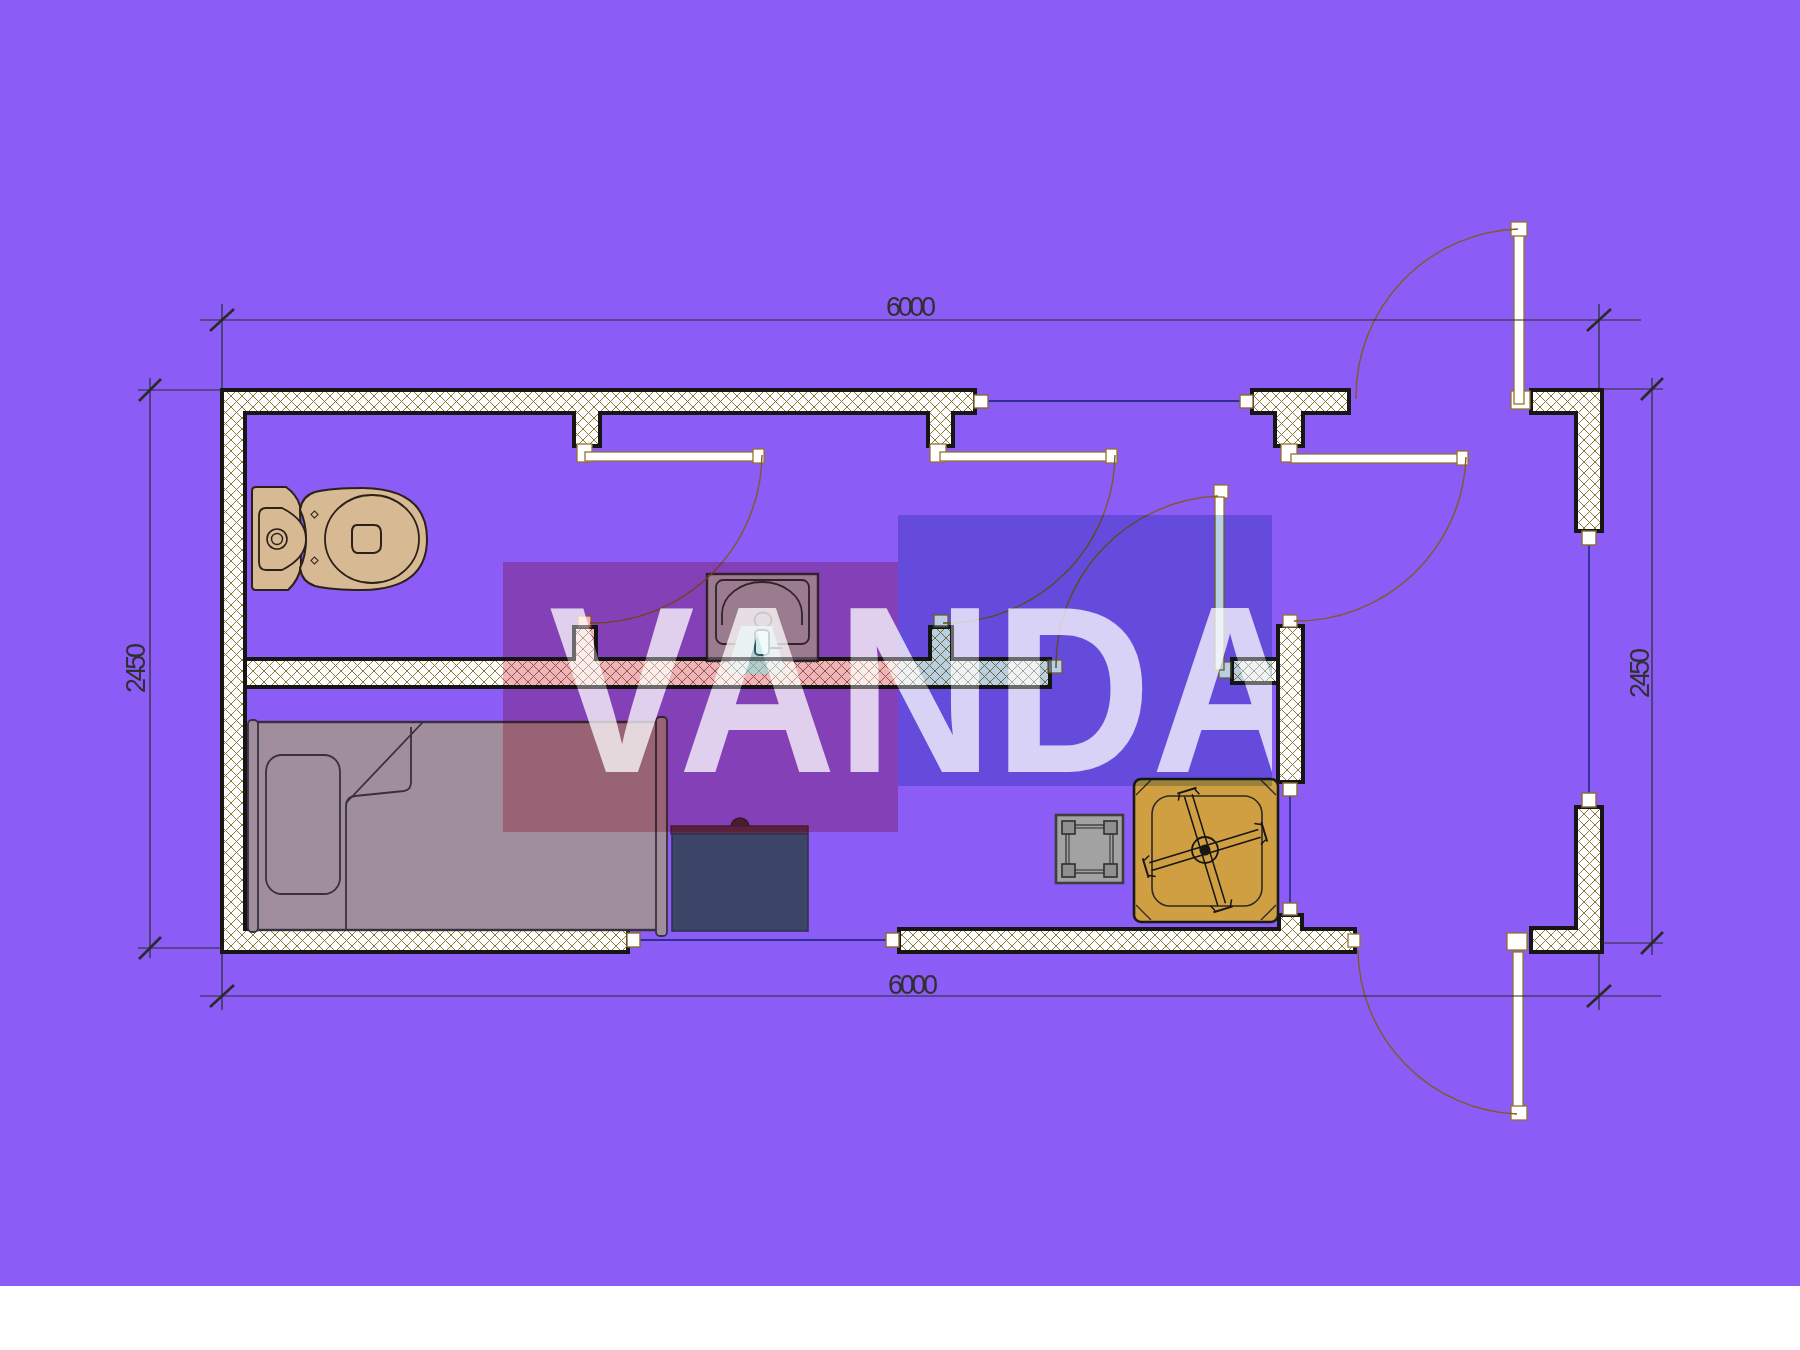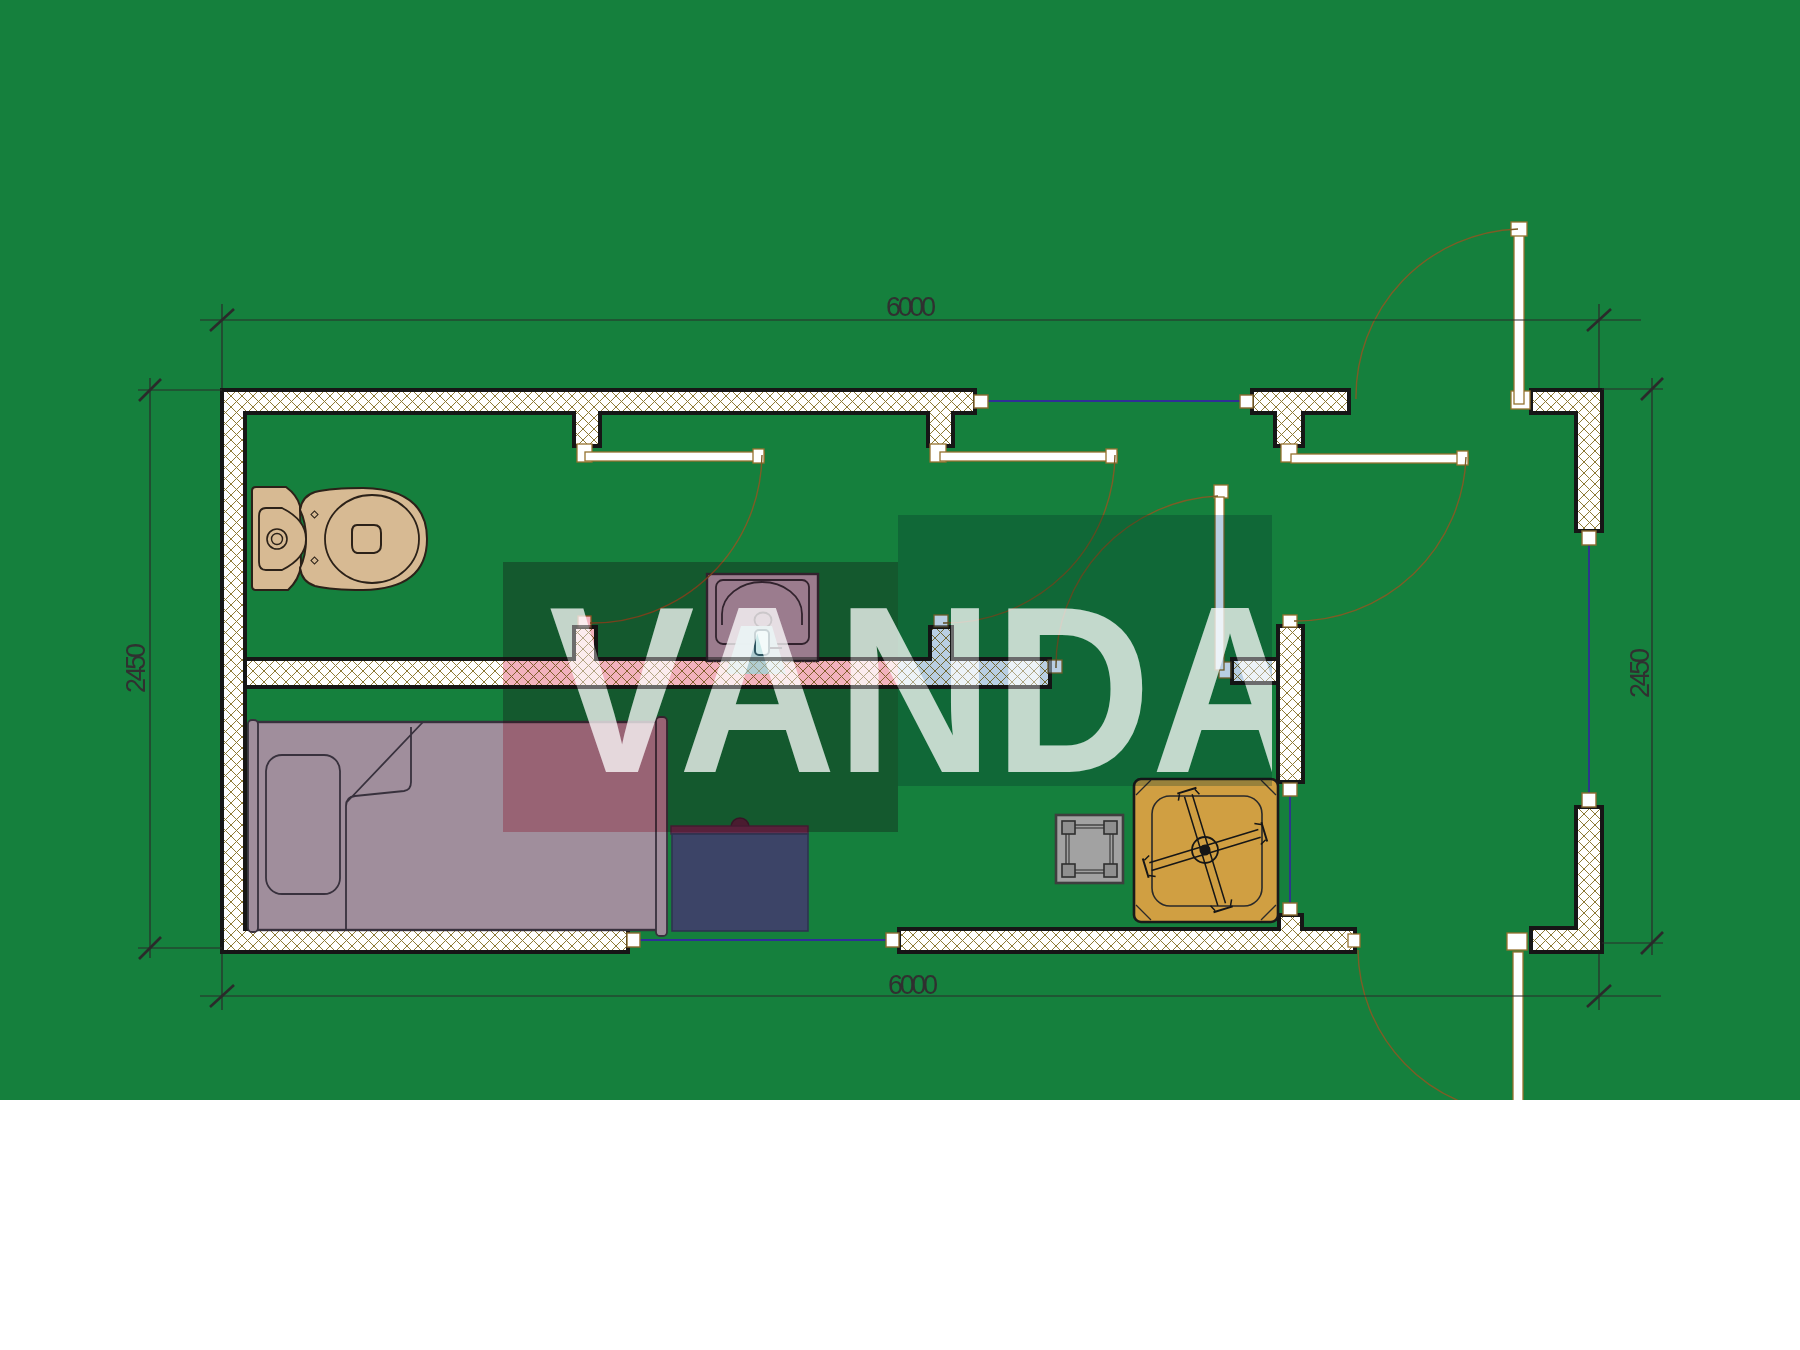--- a/index.html
+++ b/index.html
@@ -1,16 +1,16 @@
 <!DOCTYPE html>
 <html><head>
 <meta charset="utf-8">
 <style>
   html,body{margin:0;padding:0;background:#ffffff;}
-  .page{position:relative;width:1800px;height:1100px;background:#15803d;overflow:hidden;
+  .page{position:relative;width:1800px;height:1286px;background:#8b5cf6;overflow:hidden;
         font-family:"Liberation Sans", sans-serif;}
   svg{position:absolute;left:0;top:0;}
 </style>
 </head>
 <body>
 <div class="page">
 <svg width="1800" height="1350" viewBox="0 0 1800 1350">
 <defs>
   <pattern id="hatch" width="11" height="11" patternUnits="userSpaceOnUse">
     <rect width="11" height="11" fill="#ffffff"></rect>

